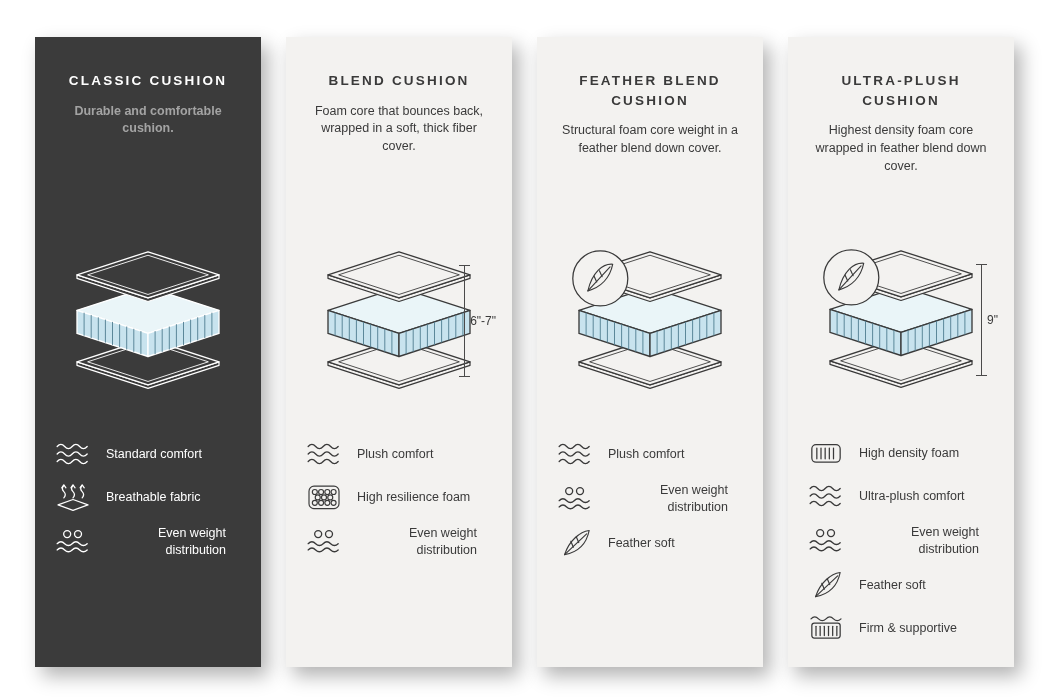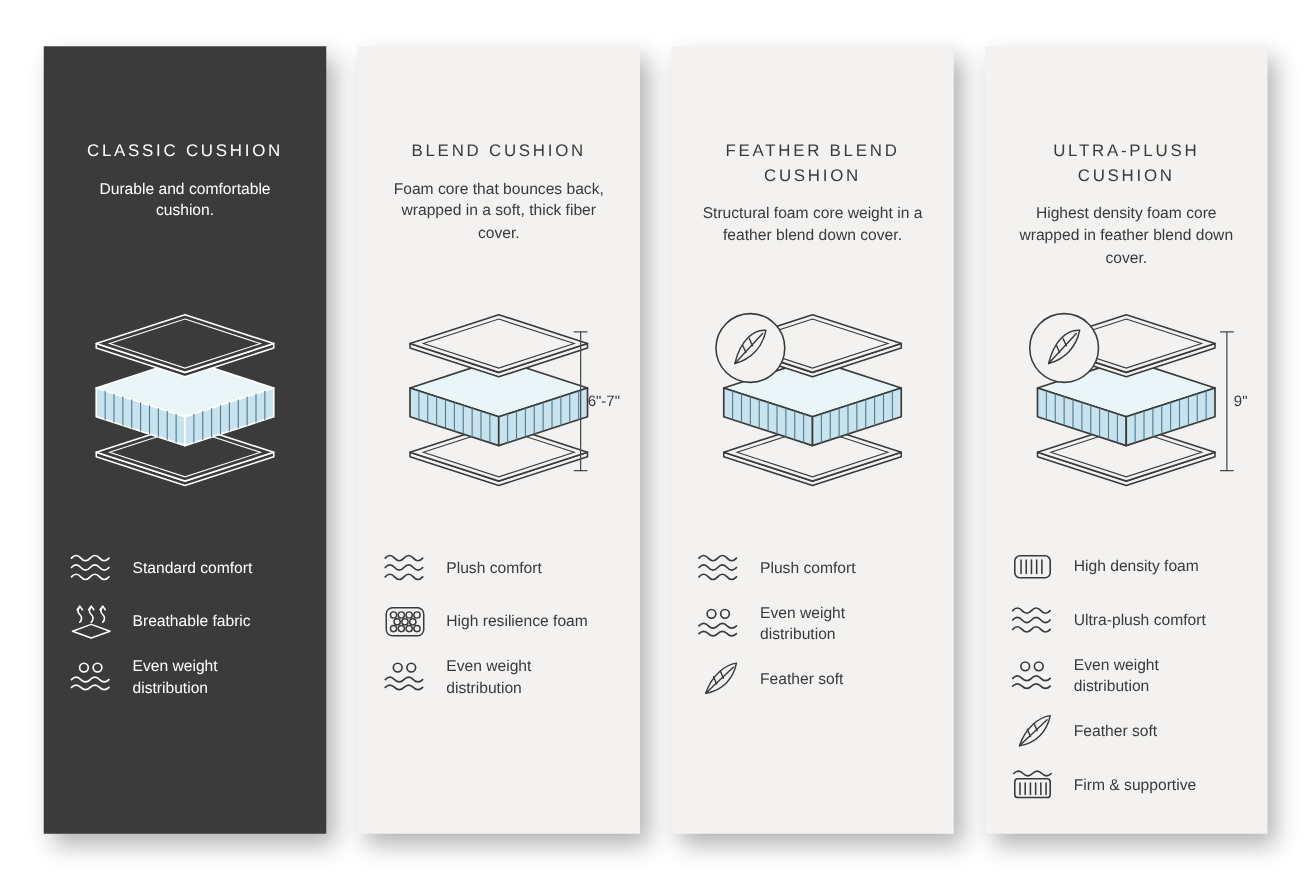--- a/index.html
+++ b/index.html
@@ -22,34 +22,33 @@
     box-shadow: 7px 9px 18px rgba(0,0,0,0.30);
     display: flex;
     flex-direction: column;
     flex: 0 0 auto;
   }
   .card.dark { --card-bg: #3b3b3b; background: var(--card-bg); color: #ffffff; }
   .card.light { --card-bg: #f3f2f0; background: var(--card-bg); color: #3a3a3a; }
   .card-header { height: 142px; }
   .title {
     font-size: 13.5px;
-    font-weight: normal;
+    font-weight: bold;
     letter-spacing: 2.2px;
     text-align: center;
     line-height: 1.45;
-    margin-top: 40px;
   }
   .desc {
     font-size: 12.5px;
     line-height: 1.42;
     text-align: center;
     margin-top: 12px;
     padding: 0 4px;
   }
-  .card.dark .desc { color: #ffffff; }
+  .card.dark .desc { color: #a3a3a3; font-weight: bold; }
   .diagram {
     height: 216px;
     margin-bottom: 10px;
     position: relative;
     display: flex;
     align-items: center;
     justify-content: center;
   }
   .cushion-svg { width: 160px; height: 142px; overflow: visible; }
   .measure {
@@ -77,20 +76,21 @@
   }
   .measure-line::before { top: 0; }
   .measure-line::after { bottom: 0; }
   .measure-label { font-size: 12px; color: #3a3a3a; white-space: nowrap; }
   .features {
     list-style: none;
     display: flex;
     flex-direction: column;
     gap: 13px;
     padding: 0 2px;
+    text-align: right;
   }
   .feature {
     display: flex;
     align-items: center;
     gap: 13px;
     min-height: 30px;
   }
   .ficon { width: 40px; height: 30px; flex: 0 0 40px; }
   .flabel { font-size: 12.5px; line-height: 1.32; max-width: 120px; }
   .defs-store { position: absolute; width: 0; height: 0; }

